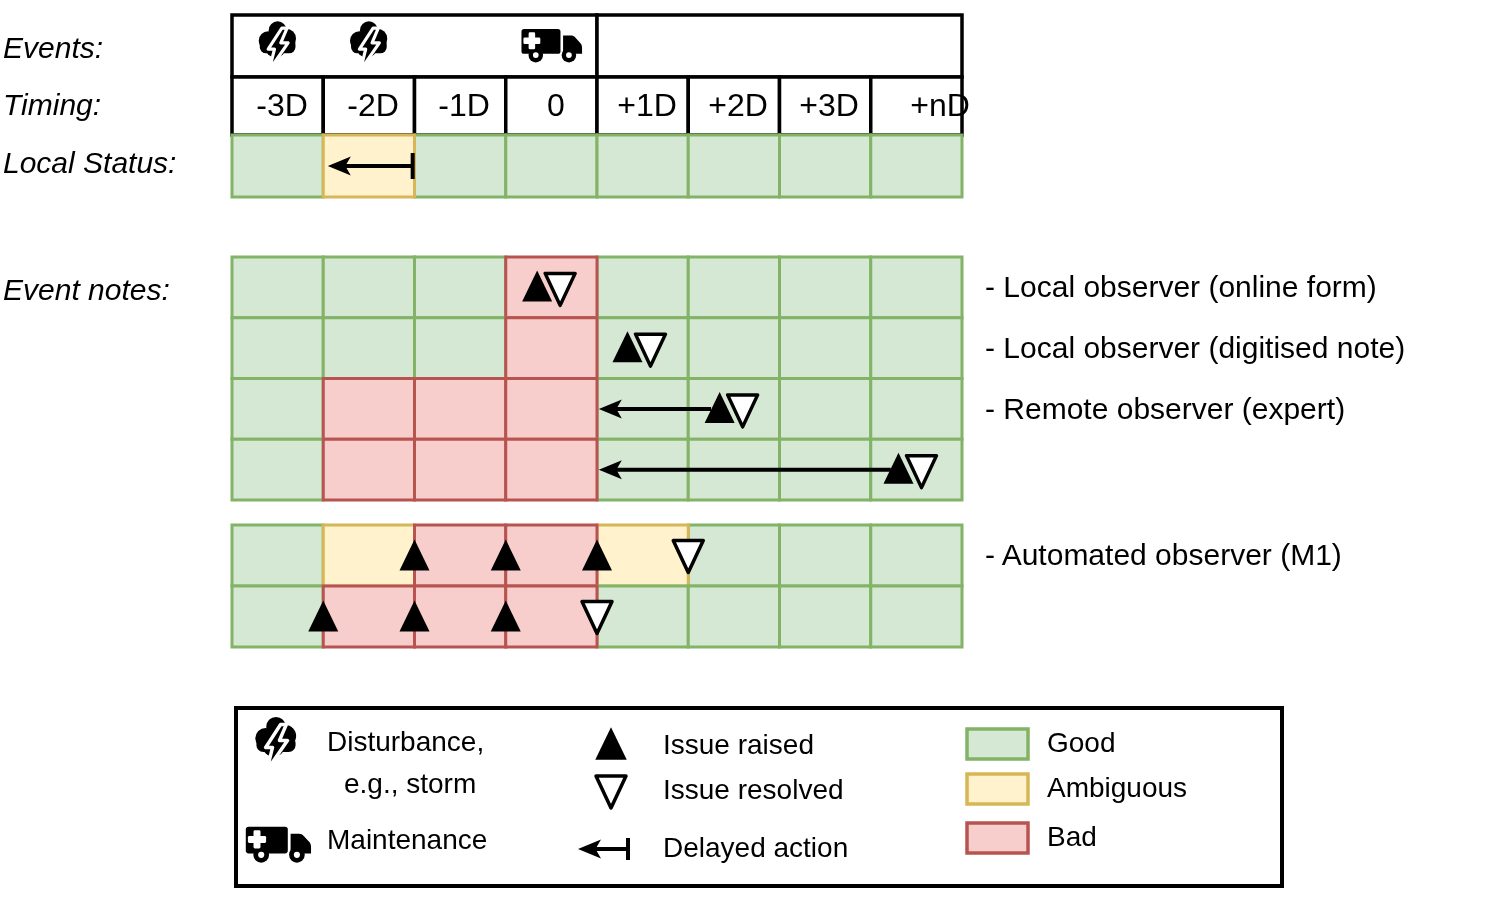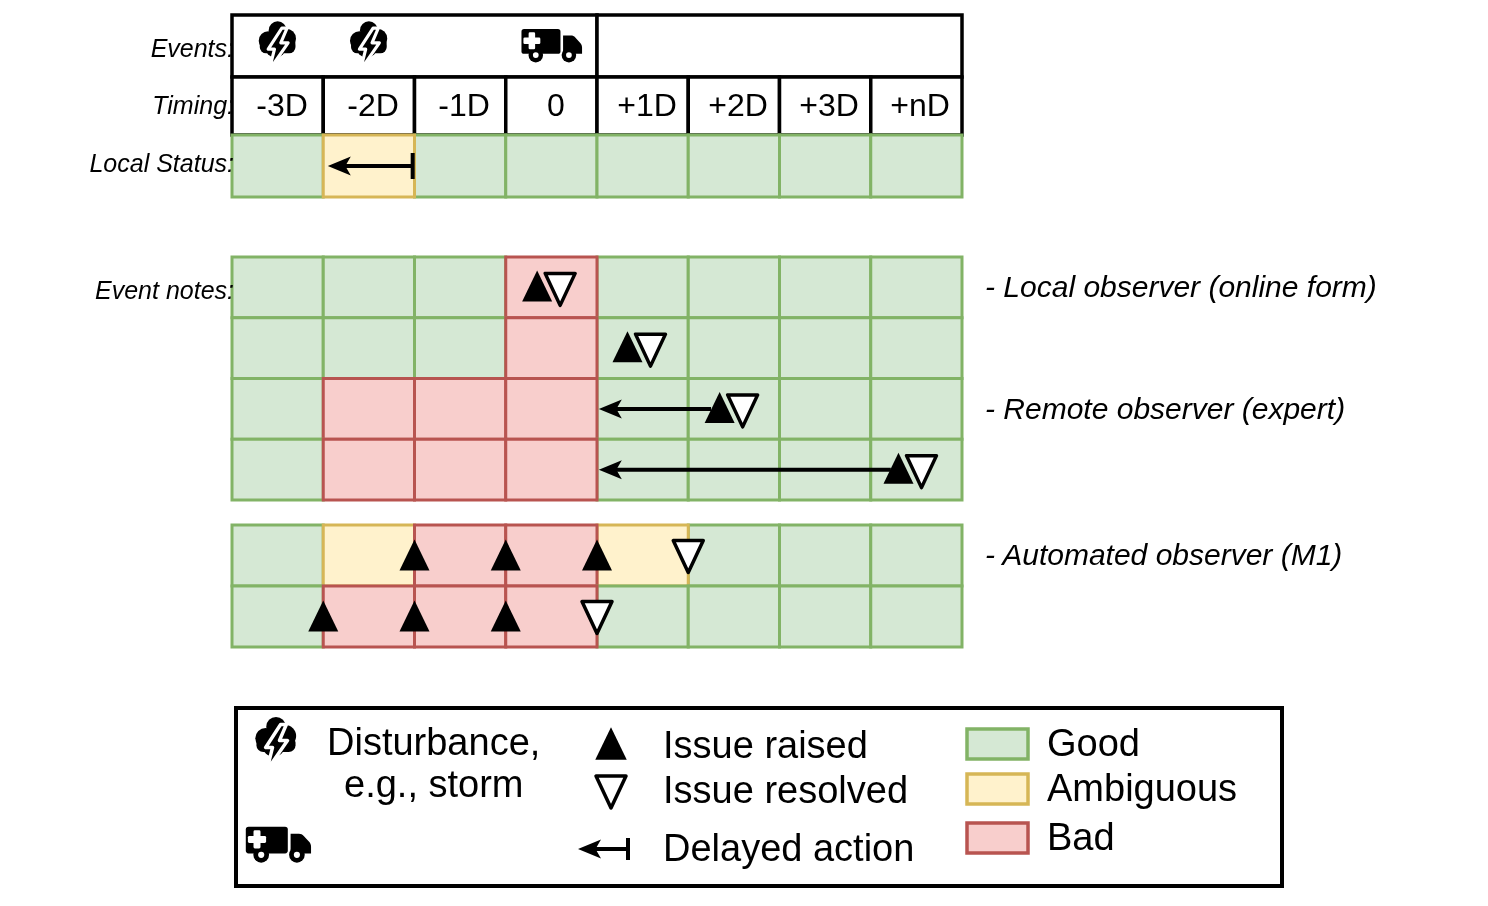--- a/index.html
+++ b/index.html
@@ -1,23 +1,23 @@
 <!DOCTYPE html>
 <html><head>
 <meta charset="utf-8">
 <style>
   html,body{margin:0;padding:0;background:#fff;}
   #app{position:relative;width:1488px;height:906px;background:#fff;
        font-family:"Liberation Sans",sans-serif;color:#000;overflow:hidden;}
   #diagram-svg{position:absolute;left:0;top:0;}
   .lbl{position:absolute;white-space:nowrap;}
-  .side{font-style:italic;font-size:25px;line-height:38px;width:222px;text-align:right;left:12px;}
-  .obs{font-style:italic;font-size:30px;line-height:38px;left:985px;}
+  .side{font-style:italic;font-size:30px;line-height:38px;width:222px;text-align:left;left:3px;}
+  .obs{font-size:30px;line-height:38px;left:985px;}
   .tick{font-size:32px;line-height:38px;text-align:center;width:100px;top:86px;}
-  .leg{font-size:38px;line-height:38px;}
+  .leg{font-size:28px;line-height:38px;}
   #legend-box{position:absolute;left:234px;top:706px;width:1042px;height:174px;border:4px solid #000;background:transparent;}
 </style>
 </head>
 <body>
 
 <div id="app">
   <svg id="diagram-svg" width="1488" height="906" viewBox="0 0 1488 906">
       <rect x="232" y="15" width="365" height="62" fill="#fff" stroke="#000000" stroke-width="3.5"></rect>
       <rect x="597" y="15" width="365" height="62" fill="#fff" stroke="#000000" stroke-width="3.5"></rect>
       <rect x="232" y="77" width="91.25" height="58" fill="#fff" stroke="#000000" stroke-width="3.5"></rect>
@@ -174,28 +174,30 @@
   <div class="lbl side" style="top:144px">Local Status:</div>
   <div class="lbl side" style="top:271px">Event notes:</div>
 
   <div class="lbl tick" style="left:232px">-3D</div>
   <div class="lbl tick" style="left:323px">-2D</div>
   <div class="lbl tick" style="left:414px">-1D</div>
   <div class="lbl tick" style="left:506px">0</div>
   <div class="lbl tick" style="left:597px">+1D</div>
   <div class="lbl tick" style="left:688px">+2D</div>
   <div class="lbl tick" style="left:779px">+3D</div>
-  <div class="lbl tick" style="left:870px">+nD</div>
+  <div class="lbl tick" style="left:890px">+nD</div>
 
   <div class="lbl obs" style="top:268px">- Local observer (online form)</div>
+  <div class="lbl obs" style="top:329px">- Local observer (digitised note)</div>
   <div class="lbl obs" style="top:390px">- Remote observer (expert)</div>
   <div class="lbl obs" style="top:536px">- Automated observer (M1)</div>
 
   <div id="legend-box"></div>
   <div class="lbl leg" style="left:327px;top:723px">Disturbance,</div>
   <div class="lbl leg" style="left:344px;top:765px">e.g., storm</div>
+  <div class="lbl leg" style="left:327px;top:821px">Maintenance</div>
   <div class="lbl leg" style="left:663px;top:726px">Issue raised</div>
   <div class="lbl leg" style="left:663px;top:771px">Issue resolved</div>
   <div class="lbl leg" style="left:663px;top:829px">Delayed action</div>
   <div class="lbl leg" style="left:1047px;top:724px">Good</div>
   <div class="lbl leg" style="left:1047px;top:769px">Ambiguous</div>
   <div class="lbl leg" style="left:1047px;top:818px">Bad</div>
 </div>
 
 </body></html>

